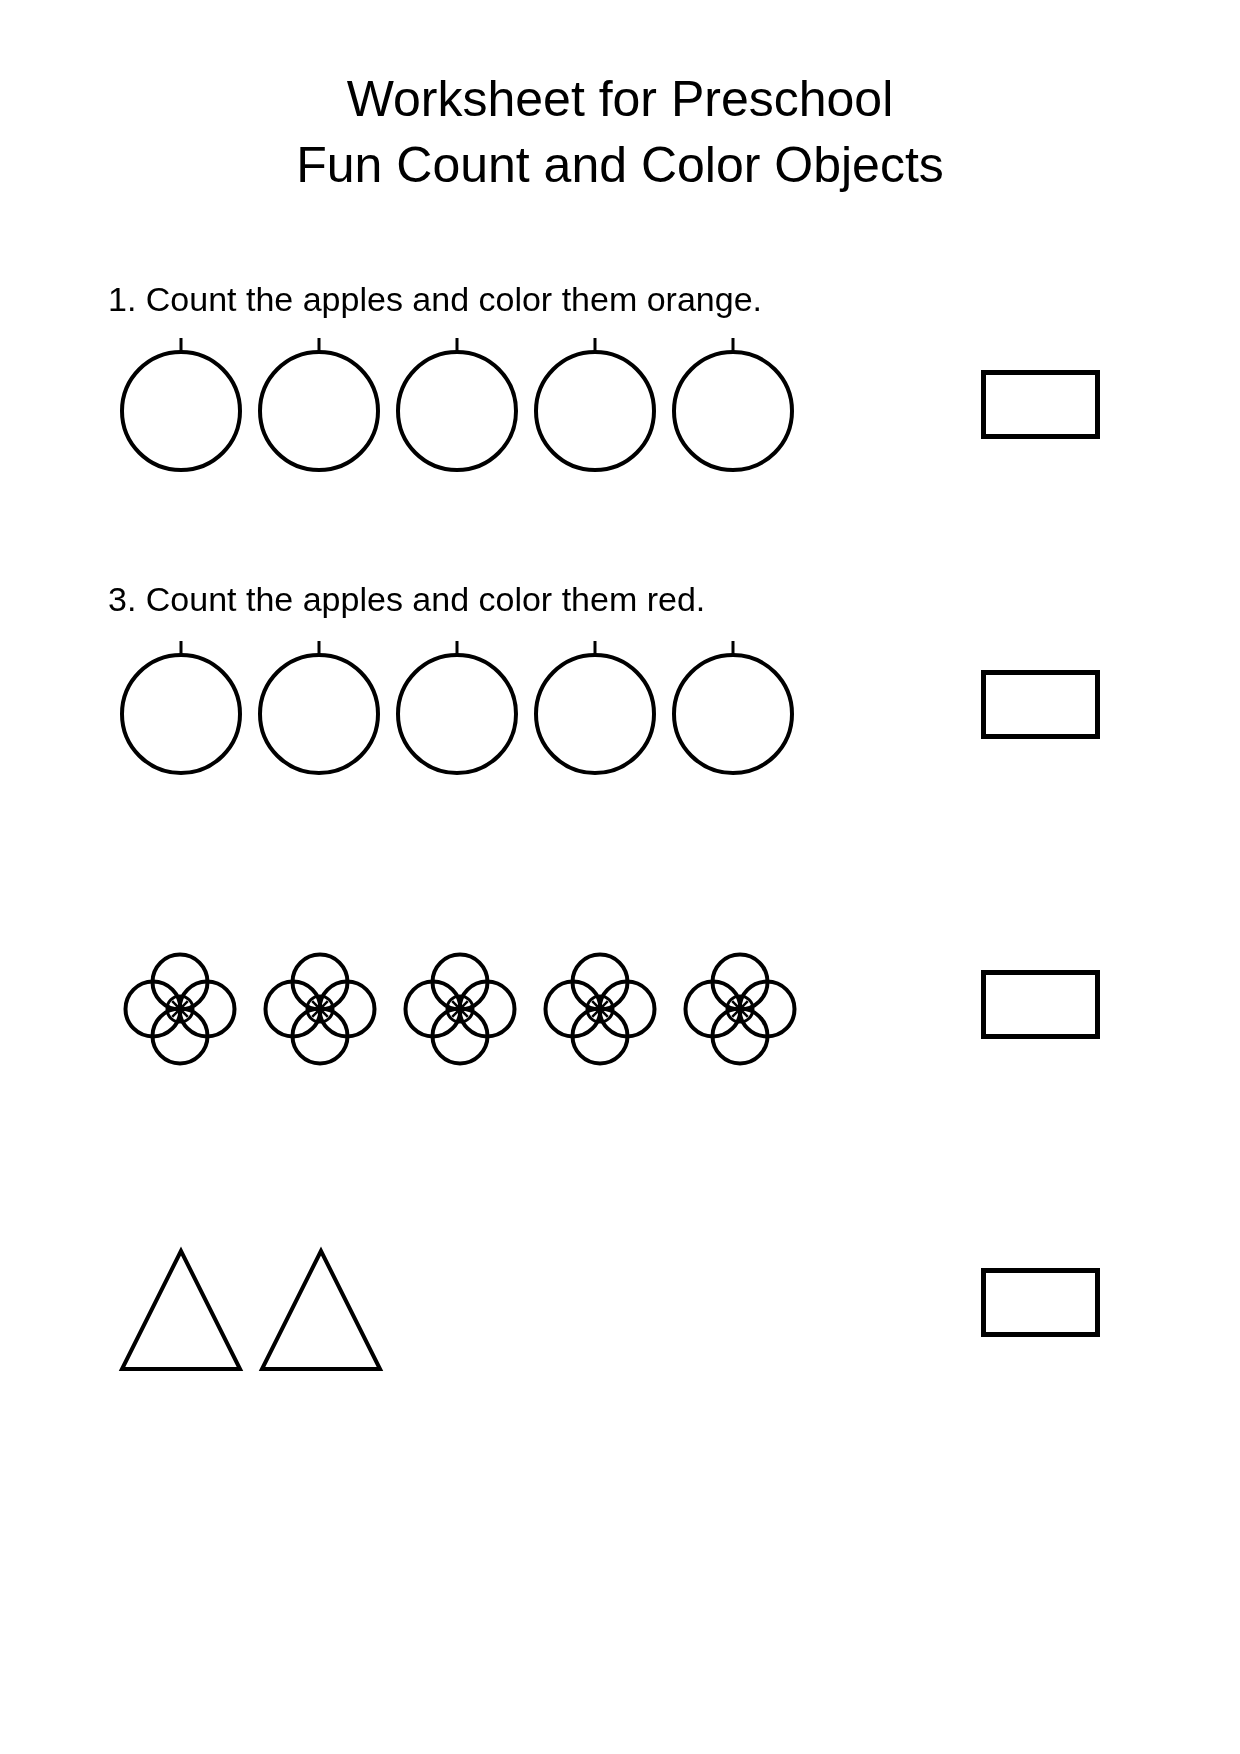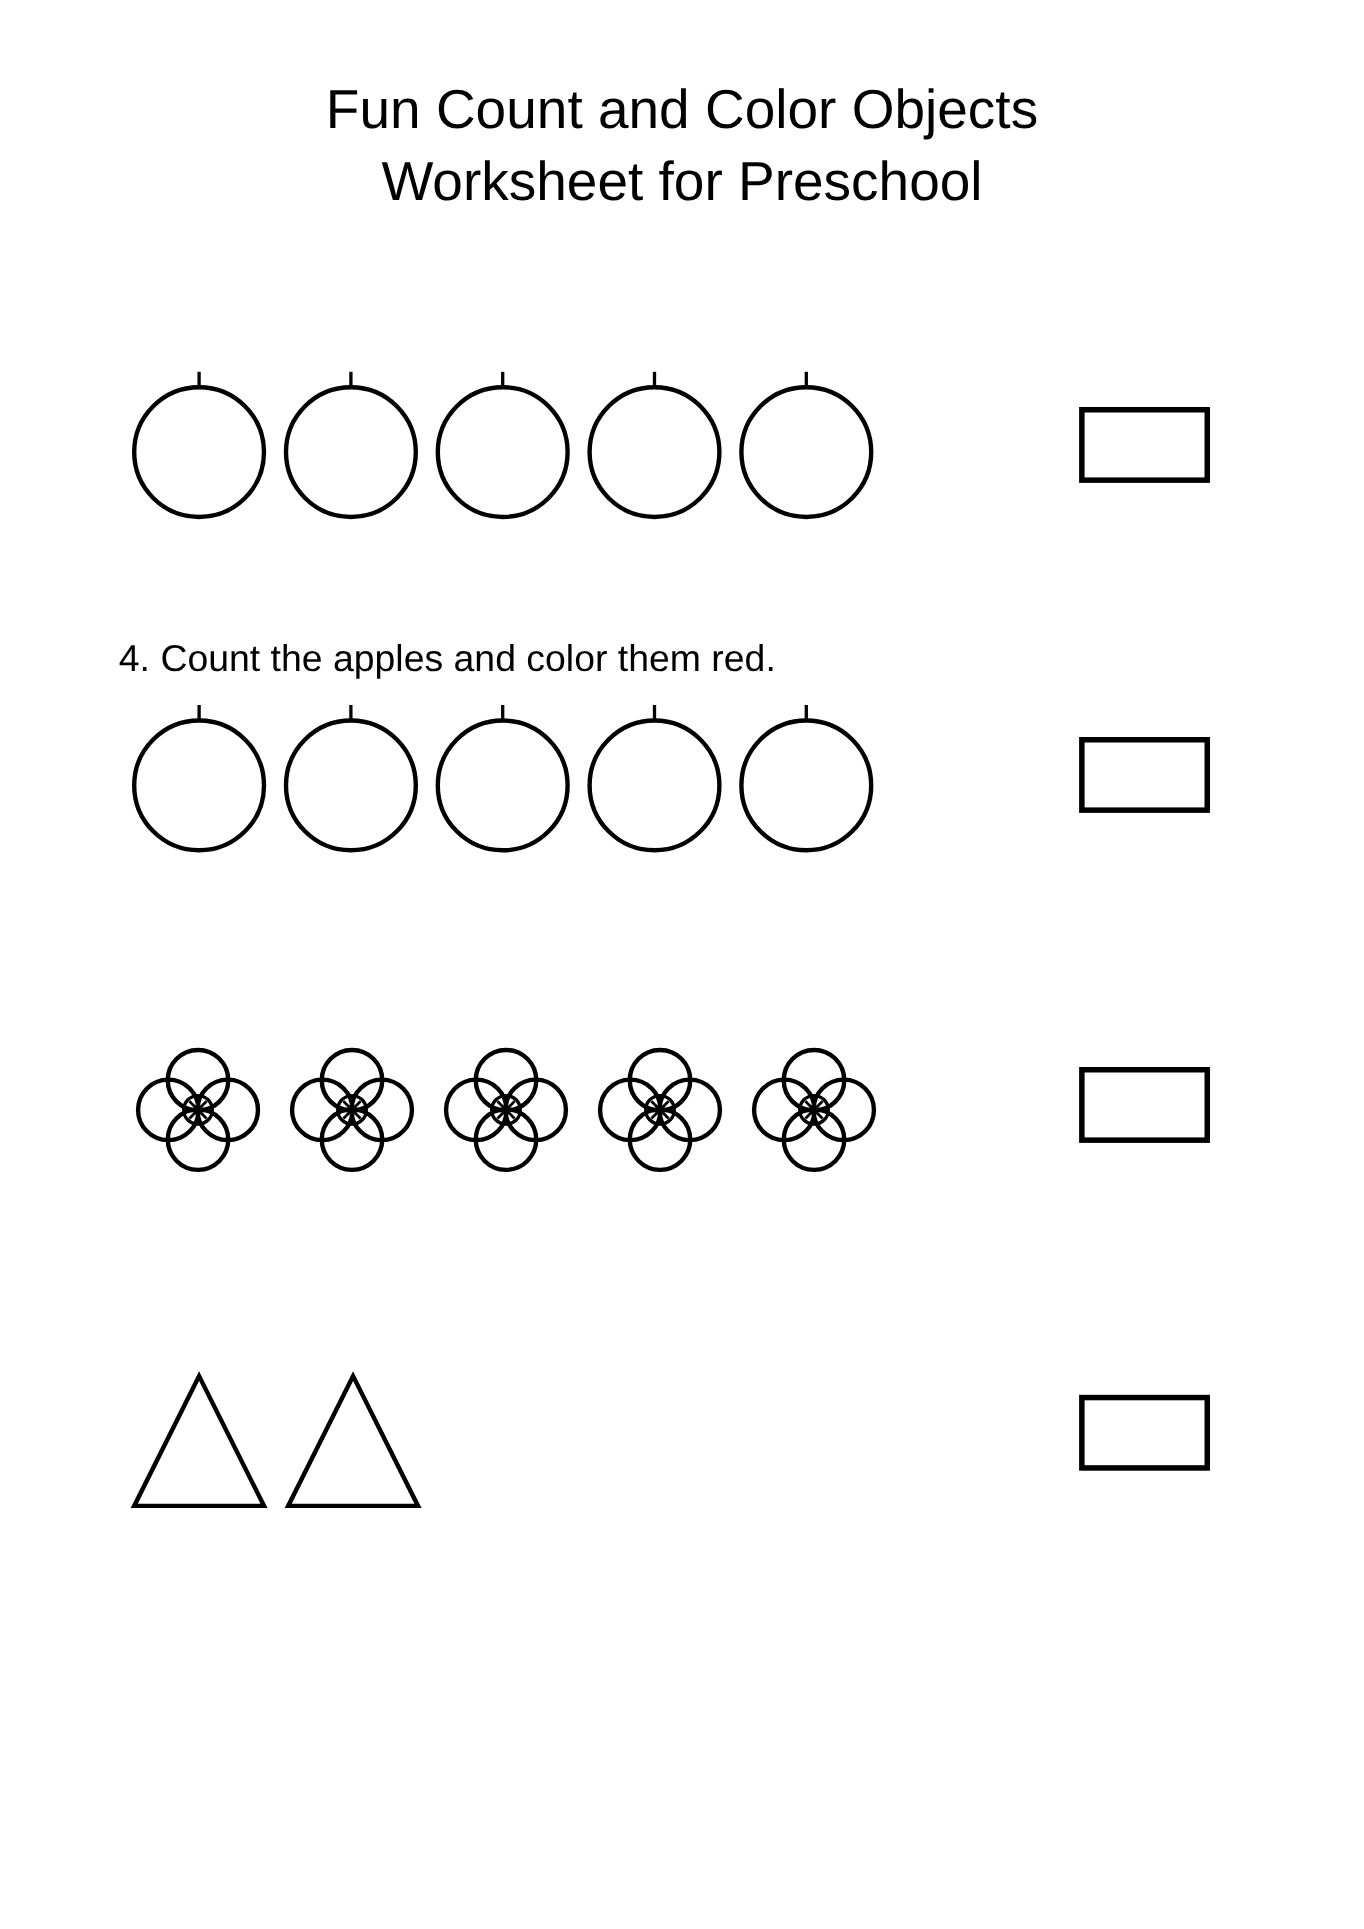--- a/index.html
+++ b/index.html
@@ -61,24 +61,25 @@
   .q2-box { top: 670px; }
   .q3-box { top: 970px; }
   .q4-box { top: 1268px; }
 </style>
 </head>
 <body>
 
 <div class="page">
 
   <h1 class="title">
+    <span class="title-line">Worksheet for Preschool</span>
     <span class="title-line">Fun Count and Color Objects</span>
-    <span class="title-line">Worksheet for Preschool</span>
   </h1>
 
+  <p class="q-label q1-label">1. Count the apples and color them orange.</p>
   <svg class="row-svg q1-row" width="760" height="150">
       <g>
         <line x1="91" y1="8" x2="91" y2="23" stroke="#000000" stroke-width="3"></line>
         <circle cx="91" cy="81" r="59" fill="none" stroke="#000000" stroke-width="4"></circle>
       </g>
       <g>
         <line x1="229" y1="8" x2="229" y2="23" stroke="#000000" stroke-width="3"></line>
         <circle cx="229" cy="81" r="59" fill="none" stroke="#000000" stroke-width="4"></circle>
       </g>
       <g>
@@ -89,21 +90,21 @@
         <line x1="505" y1="8" x2="505" y2="23" stroke="#000000" stroke-width="3"></line>
         <circle cx="505" cy="81" r="59" fill="none" stroke="#000000" stroke-width="4"></circle>
       </g>
       <g>
         <line x1="643" y1="8" x2="643" y2="23" stroke="#000000" stroke-width="3"></line>
         <circle cx="643" cy="81" r="59" fill="none" stroke="#000000" stroke-width="4"></circle>
       </g>
     </svg>
   <div class="answer-box q1-box"></div>
 
-  <p class="q-label q2-label">4. Count the apples and color them red.</p>
+  <p class="q-label q2-label">3. Count the apples and color them red.</p>
   <svg class="row-svg q2-row" width="760" height="150">
       <g>
         <line x1="91" y1="8" x2="91" y2="23" stroke="#000000" stroke-width="3"></line>
         <circle cx="91" cy="81" r="59" fill="none" stroke="#000000" stroke-width="4"></circle>
       </g>
       <g>
         <line x1="229" y1="8" x2="229" y2="23" stroke="#000000" stroke-width="3"></line>
         <circle cx="229" cy="81" r="59" fill="none" stroke="#000000" stroke-width="4"></circle>
       </g>
       <g>

